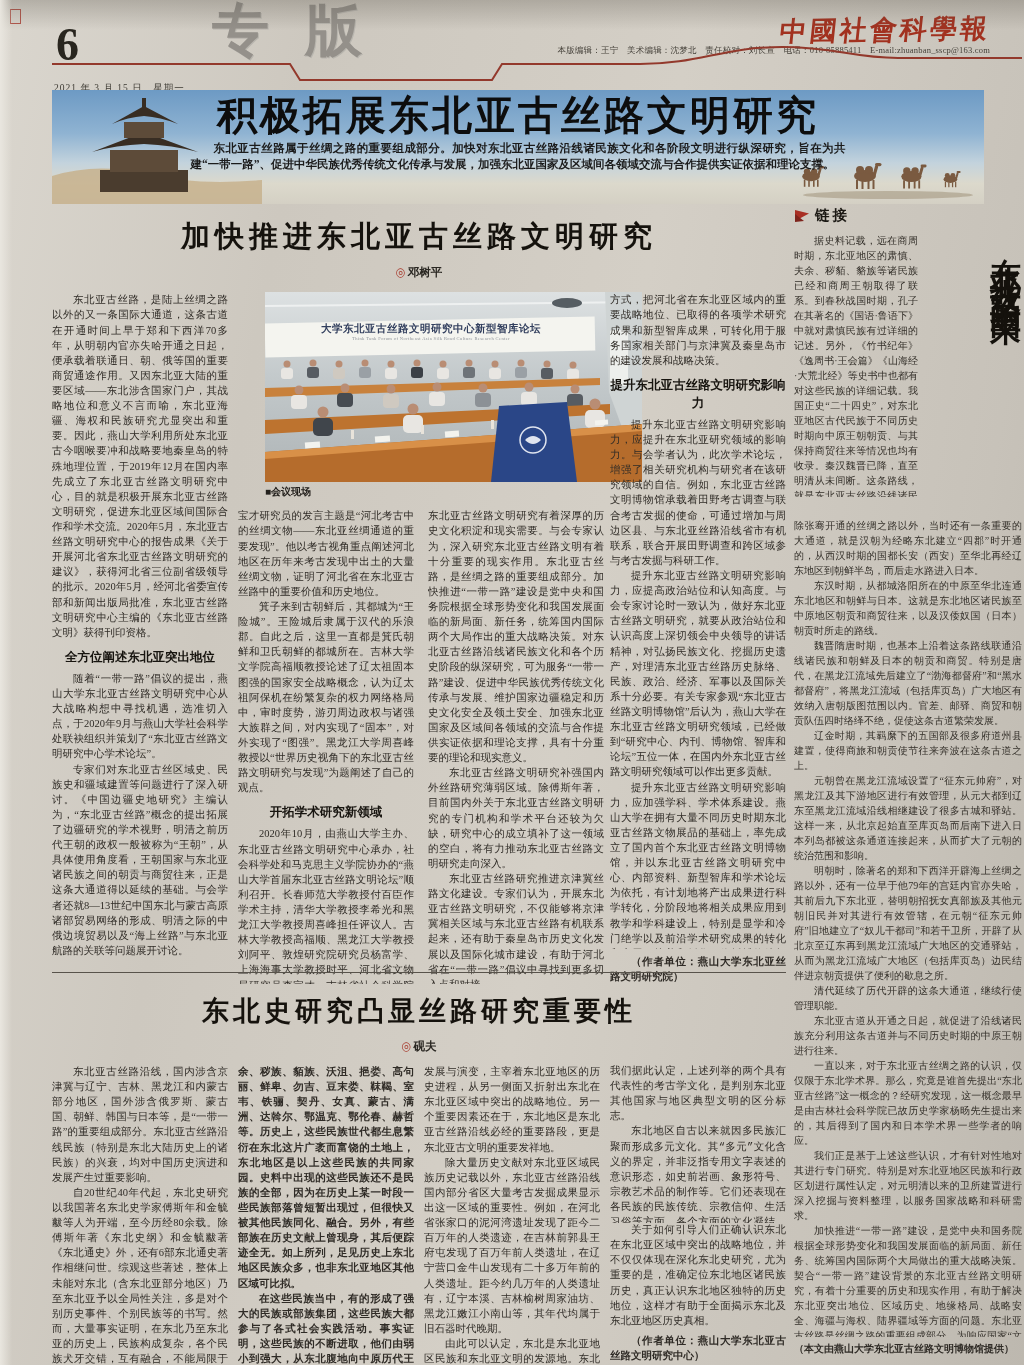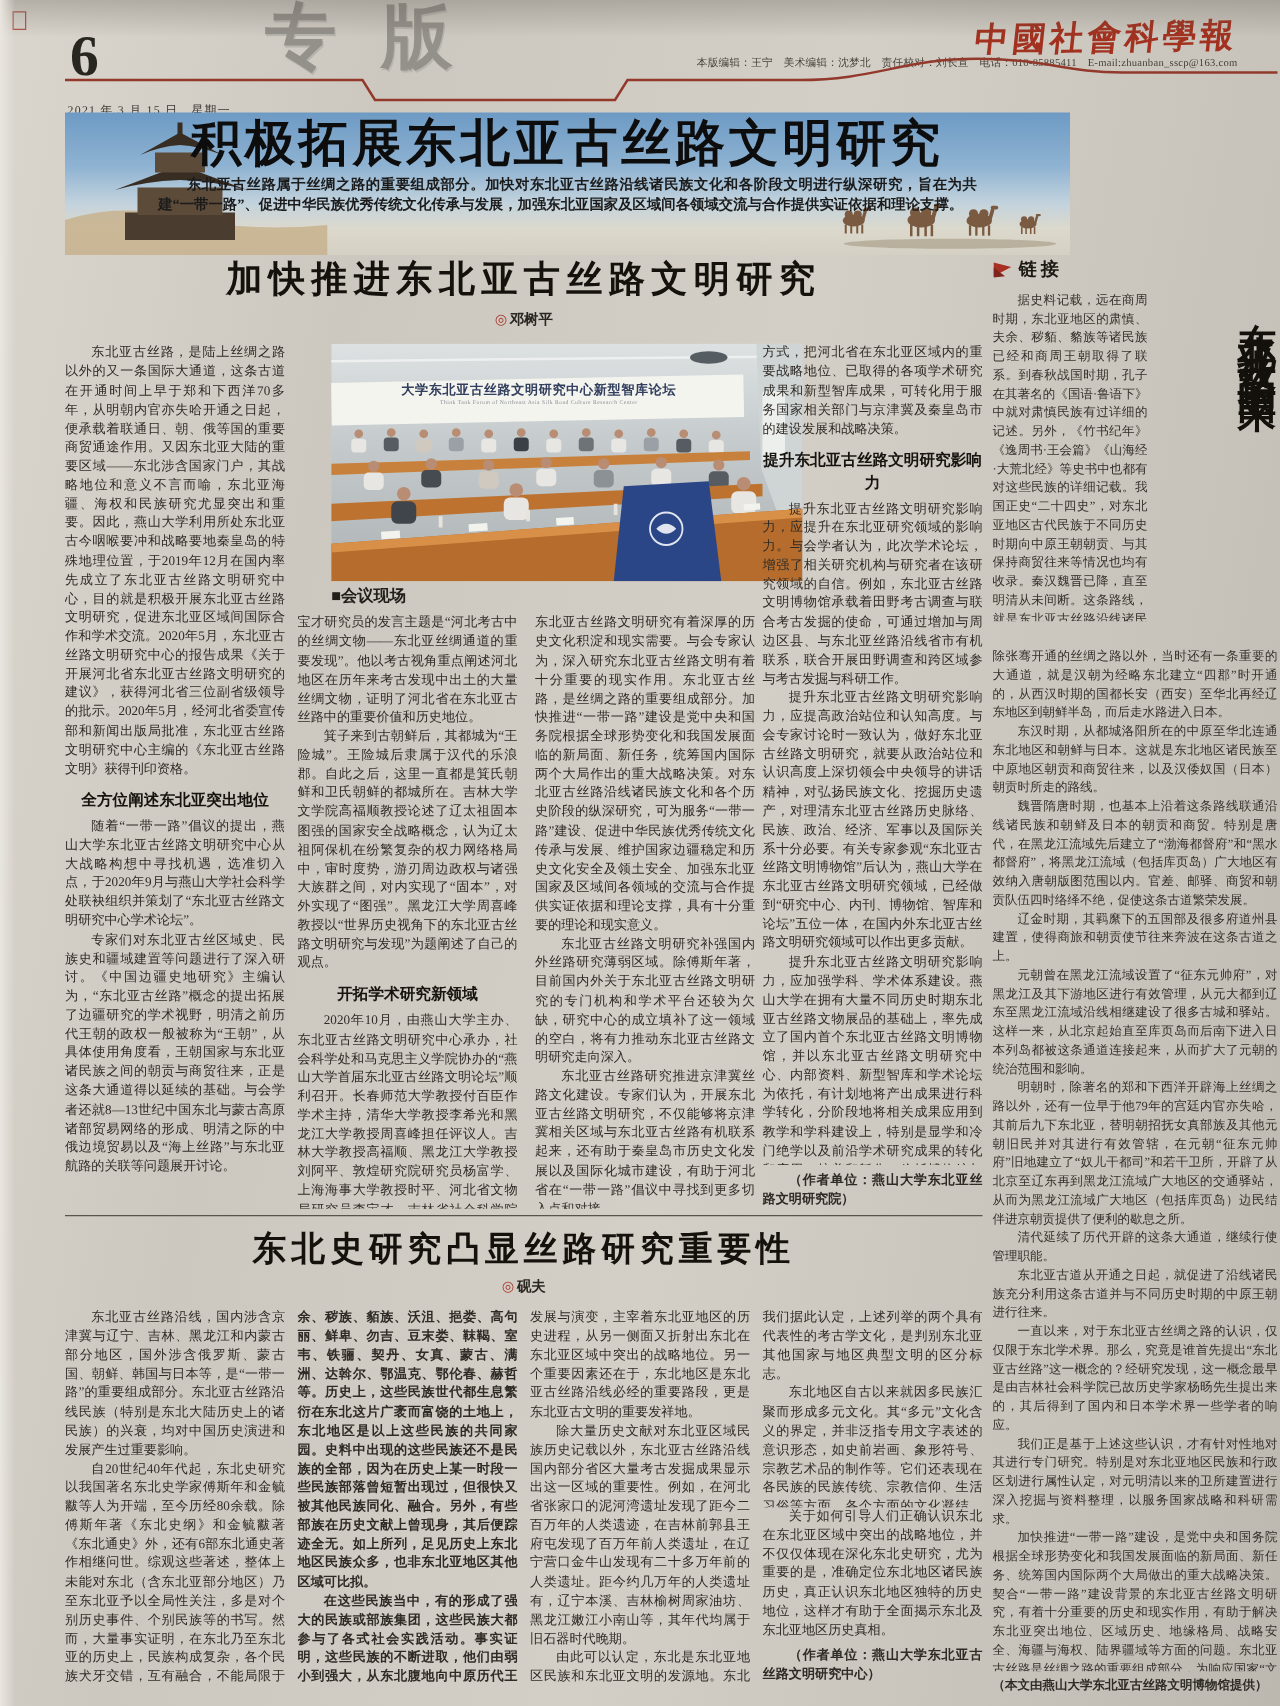--- a/index.html
+++ b/index.html
@@ -16,32 +16,32 @@
   .pagenum{position:absolute;left:56px;top:22px;font-size:46px;font-weight:700;color:#29261f;line-height:1;}
   .dateline{position:absolute;left:54px;top:82px;font-size:9.5px;letter-spacing:1px;color:#3d3a33;}
   .edition{position:absolute;left:212px;top:2px;font-size:57px;font-weight:800;letter-spacing:36px;
     color:#94908a;text-shadow:1px 1px 0 #b8b5ae;white-space:nowrap;line-height:1;}
   .masthead{position:absolute;right:34px;top:12px;font-size:27px;font-weight:700;color:#a2311f;
     letter-spacing:3px;transform:skewX(-7deg) rotate(-1deg);white-space:nowrap;}
   .infoline{position:absolute;right:34px;top:45px;font-size:8.5px;color:#46423b;letter-spacing:.2px;white-space:nowrap;}
   .hrules{position:absolute;left:0;top:0;width:1024px;height:110px;z-index:5;}
 
   
-  .banner{position:absolute;left:52px;top:90px;width:804px;height:114px;overflow:hidden;
+  .banner{position:absolute;left:52px;top:90px;width:932px;height:114px;overflow:hidden;
     background:linear-gradient(180deg,#6d9ac4 0%,#8fb3d2 38%,#c3d3dd 64%,#dcd9cc 82%,#d4d0c4 100%);}
   .banner-headline{position:relative;z-index:3;margin:3px 0 0;text-align:center;
     font-family:"Liberation Sans","DejaVu Sans",sans-serif;font-weight:900;font-size:40px;
     letter-spacing:3px;color:#0d0d0d;line-height:1.1;}
   .banner-intro{position:relative;z-index:3;margin:3px auto 0;width:655px;font-size:11.5px;font-weight:700;
     line-height:1.42;text-align:justify;color:#1b1b1b;text-indent:2em;}
   .tower{position:absolute;left:0;bottom:0;width:210px;height:114px;z-index:2;}
   .camels{position:absolute;right:6px;bottom:4px;width:185px;height:50px;z-index:2;}
 
   
-  .a-title{margin:0;text-align:center;font-family:"Liberation Sans","DejaVu Sans",sans-serif;
+  .a-title{margin:12px;text-align:center;font-family:"Liberation Sans","DejaVu Sans",sans-serif;
     font-weight:900;color:#15120d;line-height:1.15;}
   .byline{text-align:center;margin-top:7px;font-size:11.5px;font-weight:700;color:#2a2722;
     font-family:"Liberation Sans","DejaVu Sans",sans-serif;}
   .byline .mark{color:#a8382b;margin-right:2px;}
   .para{margin:0;text-indent:2em;text-align:justify;}
   .cont{text-indent:0;}
   .sec-head{font-weight:700;font-size:12.5px;text-align:center;margin:8px 0 5px;color:#17140f;}
   .attr{font-weight:700;margin-top:5px;text-indent:2em;text-align:justify;}
   .col{position:absolute;width:176px;overflow:hidden;font-size:10.5px;line-height:1.44;}
 
@@ -55,31 +55,31 @@
   .cols1 .c4{left:558px;top:0;height:692px;display:flex;flex-direction:column;}
   .grow{flex:1 1 auto;overflow:hidden;min-height:0;}
 
   .photo{position:absolute;left:181px;top:0;width:377px;height:212px;margin-left:32px;}
   .photo svg{display:block;width:377px;height:190px;}
   .photo-overlay{position:absolute;left:10px;top:30px;width:312px;text-align:center;pointer-events:none;}
   .photo-overlay .l1{font-family:"Liberation Sans","DejaVu Sans",sans-serif;font-weight:700;
     font-size:10.5px;letter-spacing:.5px;color:#323f5e;white-space:nowrap;}
   .photo-overlay .l2{font-size:4.5px;color:#8a8f96;letter-spacing:.4px;white-space:nowrap;}
   .caption{margin-top:3px;font-family:"Liberation Sans","DejaVu Sans",sans-serif;font-weight:700;
-    font-size:13px;color:#23201c;}
+    font-size:10px;color:#23201c;}
 
   .divider{position:absolute;left:52px;top:972px;width:734px;border-top:1.5px solid #58534b;z-index:3;}
 
   
   .article2{position:absolute;left:52px;top:984px;width:734px;z-index:3;}
   .article2 .a-title{font-size:27px;letter-spacing:4px;}
   .cols2{position:relative;margin-top:10px;height:300px;}
   .cols2 .col{top:0;height:300px;}
   .cols2 .b1{left:0;} .cols2 .b2{left:186px;font-weight:bold;} .cols2 .b3{left:372px;}
-  .cols2 .b4{left:558px;display:flex;flex-direction:column;}
+  .cols2 .b4{left:558px;display:flex;flex-direction:column;font-family:Liberation Mono, monospace;}
 
   
   .sidebar{position:absolute;left:794px;top:206px;width:228px;height:1150px;display:flex;
     flex-direction:column;z-index:3;}
   .link-head{display:flex;align-items:center;gap:5px;font-family:"Liberation Sans","DejaVu Sans",sans-serif;
     font-weight:900;font-size:14.5px;letter-spacing:3px;color:#1b1813;}
   .sb-row{display:flex;margin-top:8px;height:338px;overflow:hidden;}
   .sb-left{width:124px;overflow:hidden;}
   .sb-vtitle{flex:1;writing-mode:vertical-rl;text-orientation:upright;
     font-family:"Liberation Sans","DejaVu Sans",sans-serif;font-weight:900;font-size:31px;

